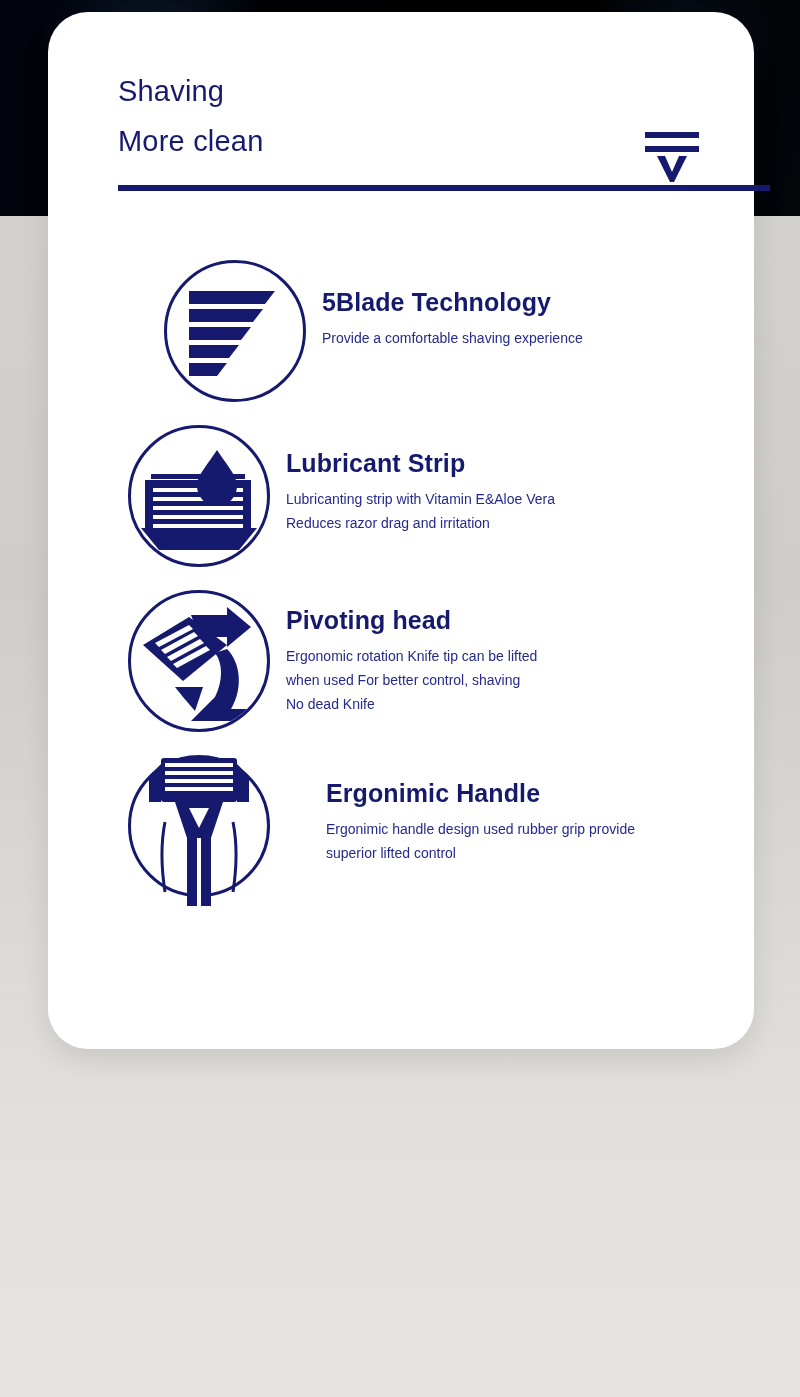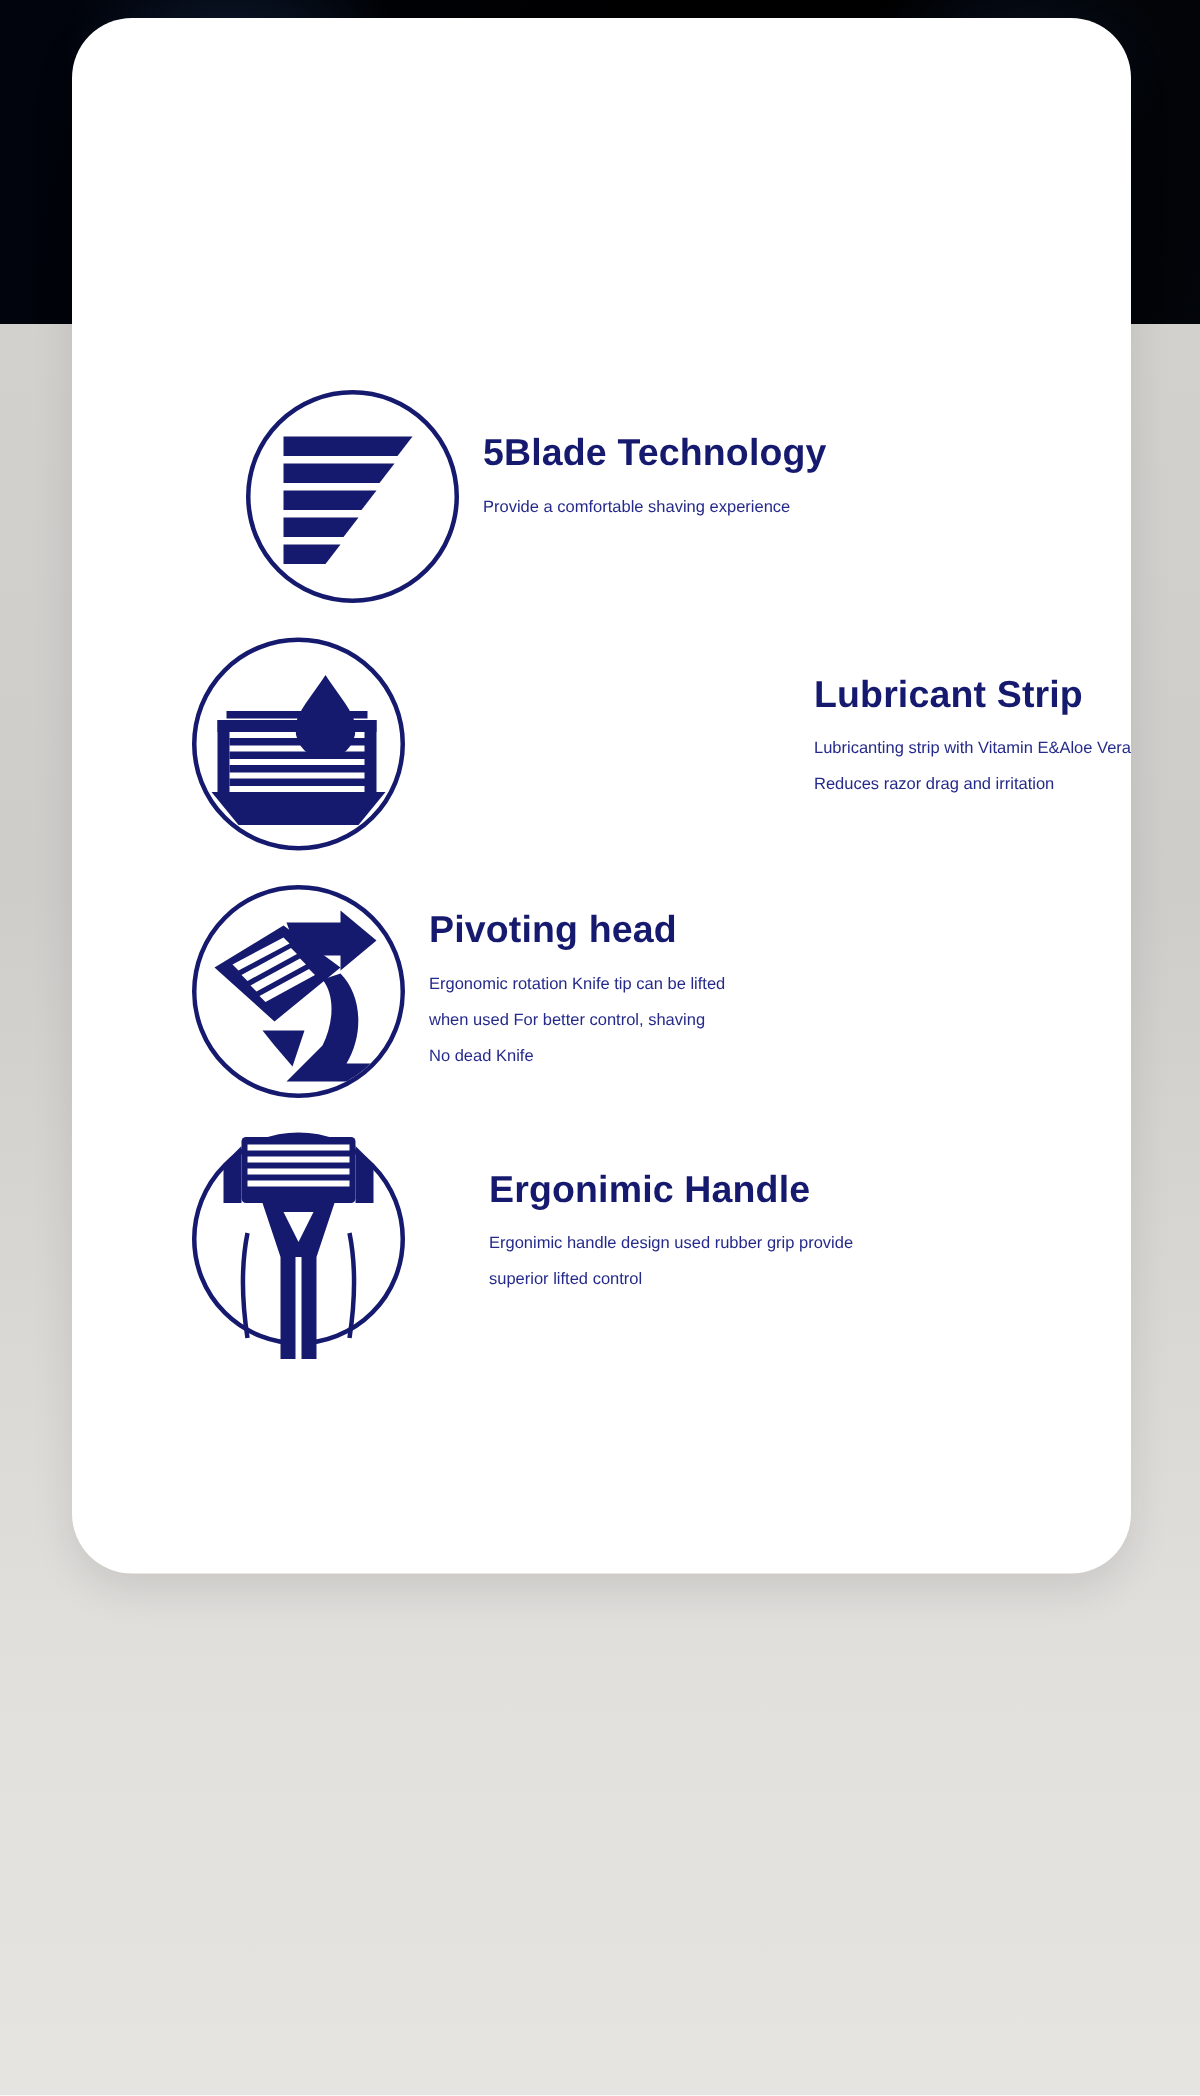--- a/index.html
+++ b/index.html
@@ -114,21 +114,21 @@
     left: 0; top: 250px;
     width: 706px;
   }
   .feature {
     position: relative;
     display: flex;
     align-items: flex-start;
     padding-left: 80px;
   }
   .feature.f1 { height: 165px; margin-left: 36px; }
-  .feature.f2 { height: 165px; justify-content: space-between; }
+  .feature.f2 { height: 165px; }
   .feature.f3 { height: 165px; }
   .feature.f4 { height: 165px; gap: 40px; }
 
   .feature-icon {
     flex: 0 0 auto;
     width: 142px;
     height: 142px;
     position: relative;
     margin-top: -2px;
   }
@@ -149,21 +149,21 @@
   .feature-title {
     color: #161a6e;
     font-size: 25px;
     font-weight: bold;
     letter-spacing: 0.1px;
     margin-bottom: 9px;
     white-space: nowrap;
   }
   .feature-desc {
     color: #252a8a;
-    font-size: 11px;
+    font-size: 14px;
     line-height: 24px;
     white-space: nowrap;
   }
 
   .feature.f1 .feature-text { padding-top: 26px; }
   .feature.f2 .feature-text { padding-top: 22px; }
   .feature.f3 .feature-text { padding-top: 14px; }
   .feature.f4 .feature-text { padding-top: 22px; }
 
   svg { display: block; }
@@ -202,20 +202,36 @@
     
   </div>
 
   <div class="top-band">
     <div class="top-band-glow"></div>
     <div class="top-band-glow-r"></div>
   </div>
 
   <div class="card">
 
+    <div class="header">
+      <div class="header-titles">
+        <div class="title-line">Shaving</div>
+        <div class="title-line">More clean</div>
+      </div>
+
+      <div class="menu-icon">
+        <div class="menu-bar b1"></div>
+        <div class="menu-bar b2"></div>
+        <svg class="menu-chev" viewBox="0 0 30 26">
+          <polygon points="0,0 8,0 15,16 22,0 30,0 17,26 13,26" fill="#161a6e"></polygon>
+        </svg>
+      </div>
+
+      <div class="header-rule"></div>
+    </div>
 
     <div class="features">
 
       <div class="feature f1">
         <div class="feature-icon">
           <div class="icon-circle">
             <svg width="136" height="136" viewBox="0 0 136 136">
               <g fill="#161a6e">
                 <polygon points="22,28 108,28 98,41 22,41"></polygon>
                 <polygon points="22,46 96,46 86,59 22,59"></polygon>

